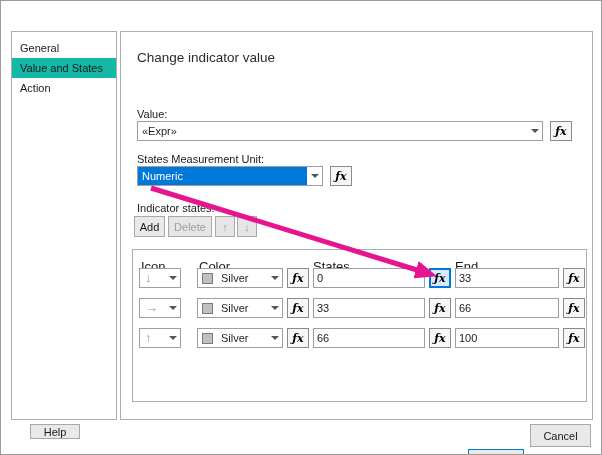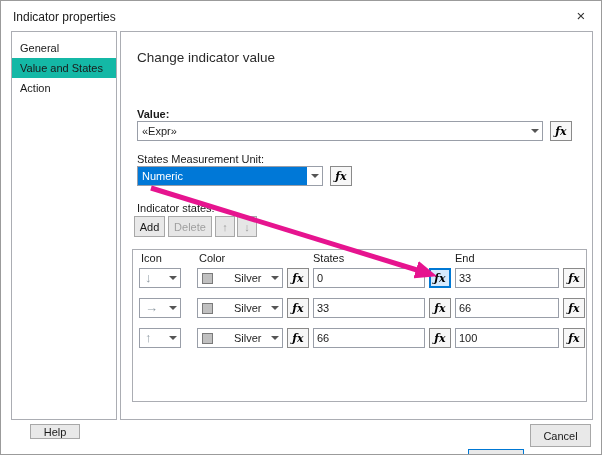--- a/index.html
+++ b/index.html
@@ -63,60 +63,56 @@
   .btn {
     position: absolute; border: 1px solid #a8a8a8; background: #e9e9e9;
     font-size: 11px; color: #1a1a1a; display: flex; align-items: center; justify-content: center;
     cursor: pointer; font-family: "Liberation Sans", sans-serif;
   }
   .btn.disabled { color: #9f9f9f; cursor: default; background: #e6e6e6; }
   .btn.primary { border: 1px solid var(--accent, #0078d4); }
 
   
   .states-table { position: absolute; left: 11px; top: 217px; width: 455px; height: 153px; border: 1px solid #abadb3; background: #fff; }
-  .th { position: absolute; top: 2px; font-size: 11px; color: #1a1a1a; }
+  .th { position: absolute; top: 9px; font-size: 13px; color: #1a1a1a; }
   .th-icon { left: 8px; } .th-color { left: 66px; } .th-start { left: 180px; } .th-end { left: 322px; }
   .t-row { position: absolute; left: 0; width: 100%; height: 20px; }
   .c-icon  { left: 6px;   width: 42px; }
   .c-color { left: 64px;  width: 86px; }
   .c-fx1   { left: 154px; }
   .c-start { left: 180px; width: 112px; }
   .c-fx2   { left: 296px; }
   .c-end   { left: 322px; width: 104px; }
   .c-fx3   { left: 430px; }
   .tbox {
     position: absolute; height: 20px; border: 1px solid #999ea8; font-size: 11px;
     padding: 0 3px; font-family: "Liberation Sans", sans-serif; color: #1a1a1a; background: #fff;
   }
   .state-glyph { flex: 1; padding-left: 5px; color: #8f9aa3; font-weight: bold; font-size: 13px; line-height: 18px; }
   .swatch { width: 11px; height: 11px; background: var(--silver, #c0c0c0); border: 1px solid #7a7a7a; margin-left: 4px; flex: none; }
-  .swatch + .text { padding-left: 21px; }
+  .swatch + .text { padding-left: 8px; }
 
   .arrow-overlay { position: absolute; top: 0; left: 0; pointer-events: none; z-index: 50; }
 </style>
 </head>
 <body>
 
 <div class="dialog">
 
-  <div class="titlebar">
-    <span class="dlg-title">Indicator properties</span>
-    <button class="close-btn">×</button>
-  </div>
 
   <div class="sidebar">
     <div class="side-item">General</div>
     <div class="side-item selected">Value and States</div>
     <div class="side-item">Action</div>
   </div>
 
   <div class="main">
     <div class="heading">Change indicator value</div>
 
-    <div class="field-label" style="left:16px; top:76px;font-weight:bold;">Value:</div>
+    <div class="field-label" style="left:16px; top:76px;">Value:</div>
     <div class="combo" style="left:16px; top:89px; width:406px;">
       <span class="text">«Expr»</span>
       <span class="chev-box">
           <span class="chev"></span>
         </span>
     </div>
     <button class="fx-btn" style="left:429px; top:89px;">ƒx</button>
 
     <div class="field-label" style="left:16px; top:121px;">States Measurement Unit:</div>
     <div class="combo" style="left:16px; top:134px; width:186px;">

